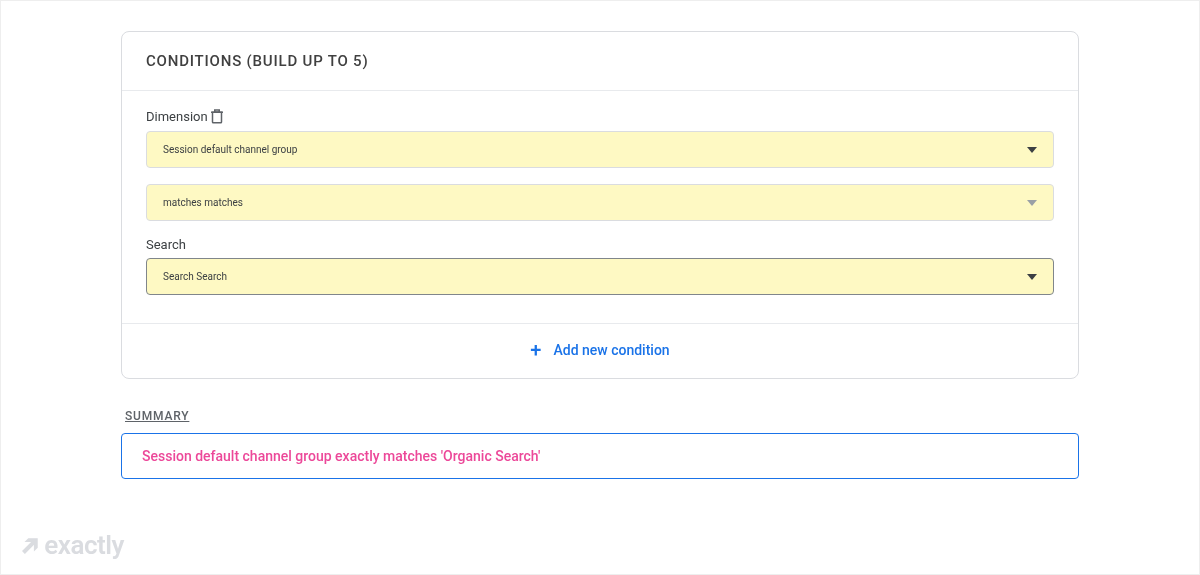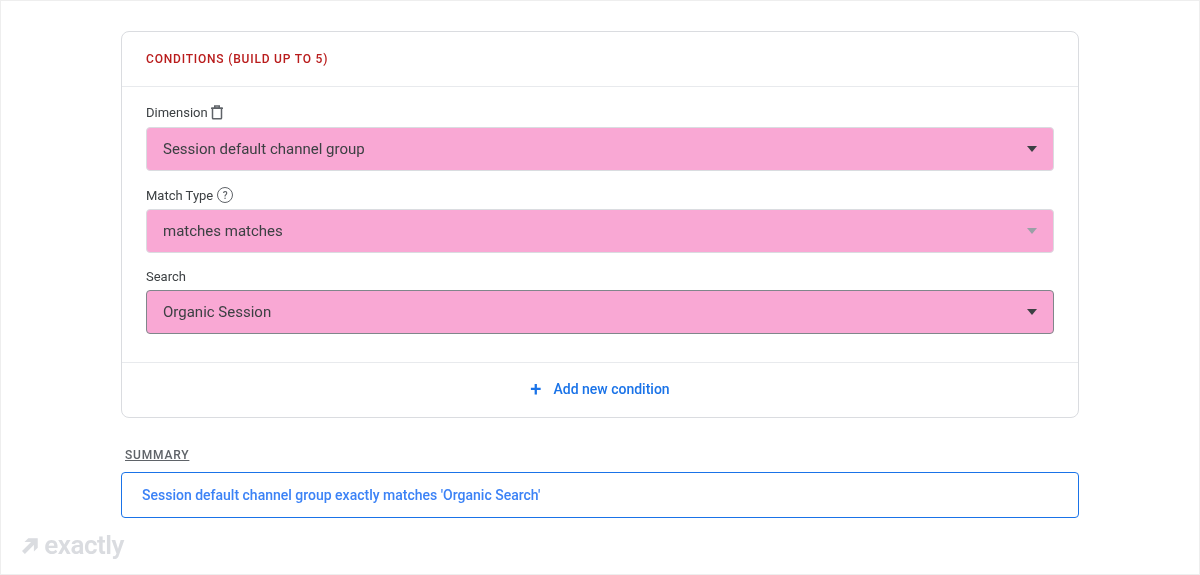--- a/index.html
+++ b/index.html
@@ -15,23 +15,23 @@
       padding: 30px 120px 0 120px;
     }
     .card {
       border: 1px solid #dadce0;
       border-radius: 8px;
       overflow: hidden;
       background: #fff;
     }
     .card-header {
       padding: 20px 24px;
-      font-size: 12px;
+      font-size: 15px;
       letter-spacing: 0.8px;
-      color: #b91c1c;
+      color: #404040;
       font-weight: 500;
       border-bottom: 1px solid #e8eaed;
     }
     .card-body {
       padding: 16px 24px 12px 24px;
     }
     .field-row {
       display: flex;
       align-items: center;
       justify-content: flex-start;
@@ -61,28 +61,28 @@
       height: 18px;
       position: relative;
       cursor: pointer;
     }
     .delete-icon svg { display: block; }
     .select {
       width: 100%;
       border: 1px solid #dadce0;
       border-radius: 4px;
       padding: 12px 16px;
-      font-size: 15px;
+      font-size: 10px;
       color: #3c4043;
       display: flex;
       align-items: center;
       justify-content: space-between;
       cursor: pointer;
       margin-bottom: 16px;
-      background: #f9a8d4;
+      background: #fef9c3;
     }
     .select.dark-border {
       border-color: #80868b;
     }
     .caret {
       width: 0; height: 0;
       border-left: 5px solid transparent;
       border-right: 5px solid transparent;
       border-top: 6px solid #3c4043;
     }
@@ -110,21 +110,21 @@
       letter-spacing: 0.8px;
       color: #5f6368;
       font-weight: 500;
       padding: 0 4px 10px 4px;
       text-decoration: underline;
     }
     .summary-box {
       border: 1px solid #1a73e8;
       border-radius: 4px;
       padding: 14px 20px;
-      color: #3b82f6;
+      color: #ec4899;
       font-size: 14px;
       font-weight: 500;
     }
     .watermark {
       position: absolute;
       bottom: 14px;
       left: 18px;
       color: #dadce0;
       font-size: 26px;
       font-weight: 600;
@@ -154,36 +154,30 @@
             <path d="M4 7h16"></path>
             <path d="M9 4h6v3H9z"></path>
           </svg>
         </span>
       </div>
       <div class="select">
         <span>Session default channel group</span>
         <span class="caret"></span>
       </div>
 
-      <div class="field-row">
-        <span class="field-label">
-          <span>Match Type</span>
-          <span class="help-icon">?</span>
-        </span>
-      </div>
       <div class="select">
         <span>matches matches</span>
         <span class="caret grey"></span>
       </div>
 
       <div class="field-row">
         <span class="field-label">Search</span>
       </div>
       <div class="select dark-border">
-        <span>Organic Session</span>
+        <span>Search Search</span>
         <span class="caret"></span>
       </div>
 
     </div>
     <div class="add-btn">
       <span class="plus-icon">+</span>
       <span>Add new condition</span>
     </div>
   </div>
 

